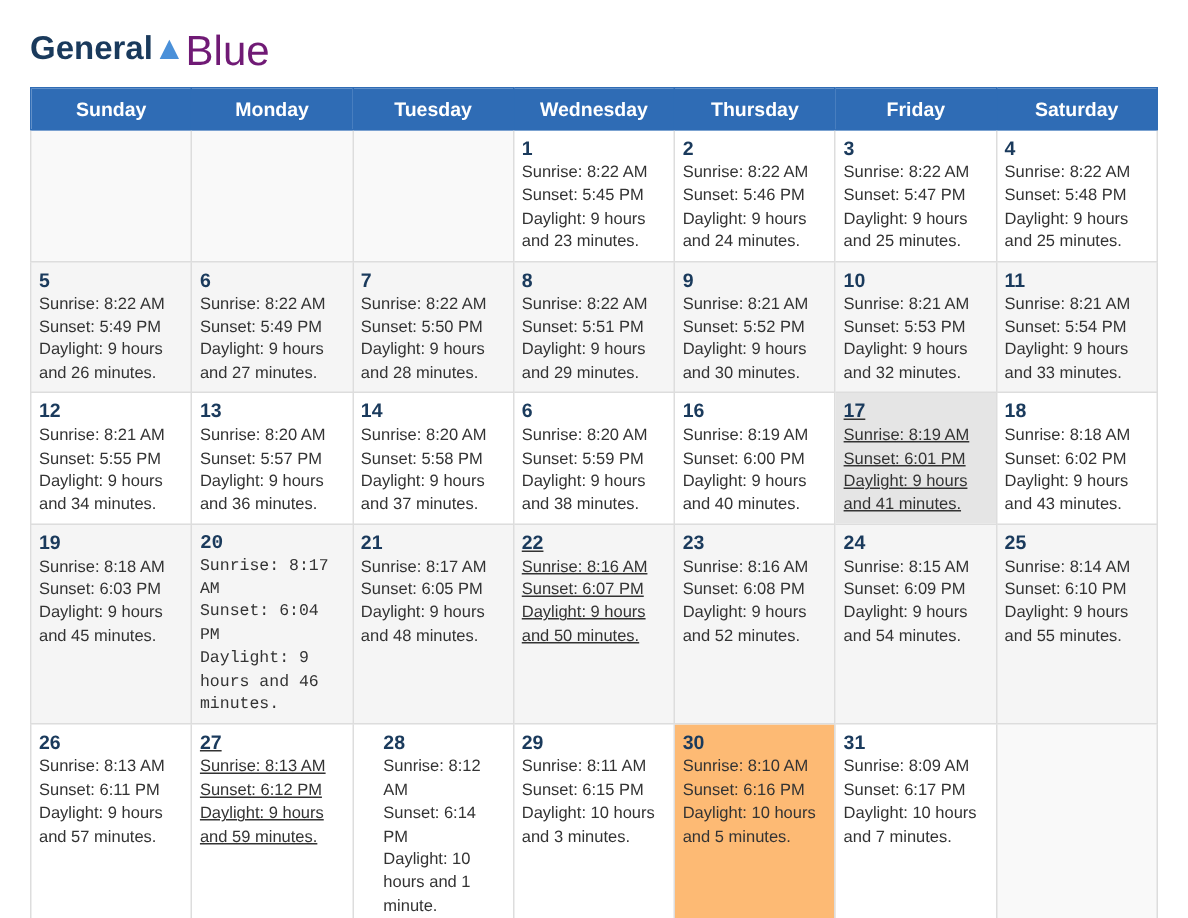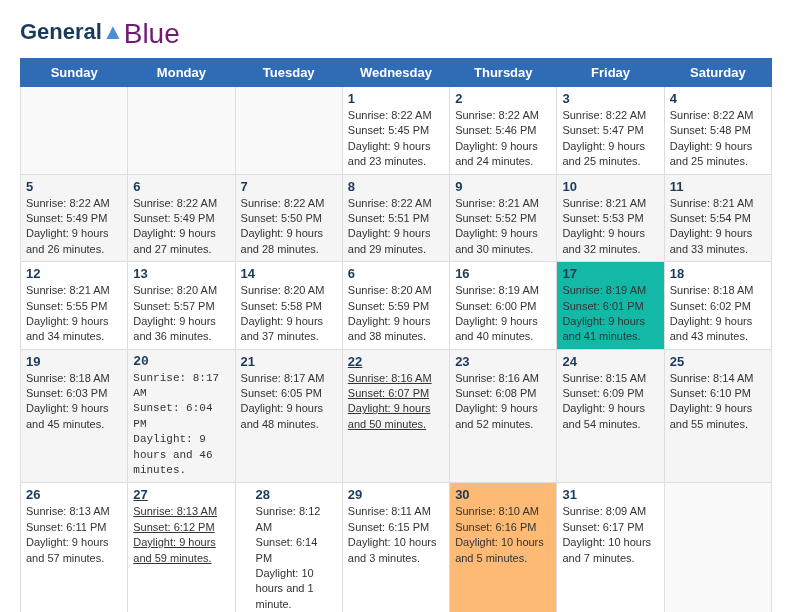--- a/index.html
+++ b/index.html
@@ -177,21 +177,21 @@
           <div class="day-info">Sunrise: 8:20 AM<br>Sunset: 5:58 PM<br>Daylight: 9 hours and 37 minutes.</div>
         </td>
         <td style="background: rgb(255, 255, 255);">
           <div class="day-num">6</div>
           <div class="day-info">Sunrise: 8:20 AM<br>Sunset: 5:59 PM<br>Daylight: 9 hours and 38 minutes.</div>
         </td>
         <td style="background: rgb(255, 255, 255);">
           <div class="day-num">16</div>
           <div class="day-info">Sunrise: 8:19 AM<br>Sunset: 6:00 PM<br>Daylight: 9 hours and 40 minutes.</div>
         </td>
-        <td style="background: #14b8a6;">
+        <td style="background: #e5e5e5; text-decoration: underline;">
           <div class="day-num">17</div>
           <div class="day-info">Sunrise: 8:19 AM<br>Sunset: 6:01 PM<br>Daylight: 9 hours and 41 minutes.</div>
         </td>
         <td style="background: rgb(255, 255, 255);">
           <div class="day-num">18</div>
           <div class="day-info">Sunrise: 8:18 AM<br>Sunset: 6:02 PM<br>Daylight: 9 hours and 43 minutes.</div>
         </td>
       </tr>
       <tr>
         <td style="background: rgb(245, 245, 245);">

